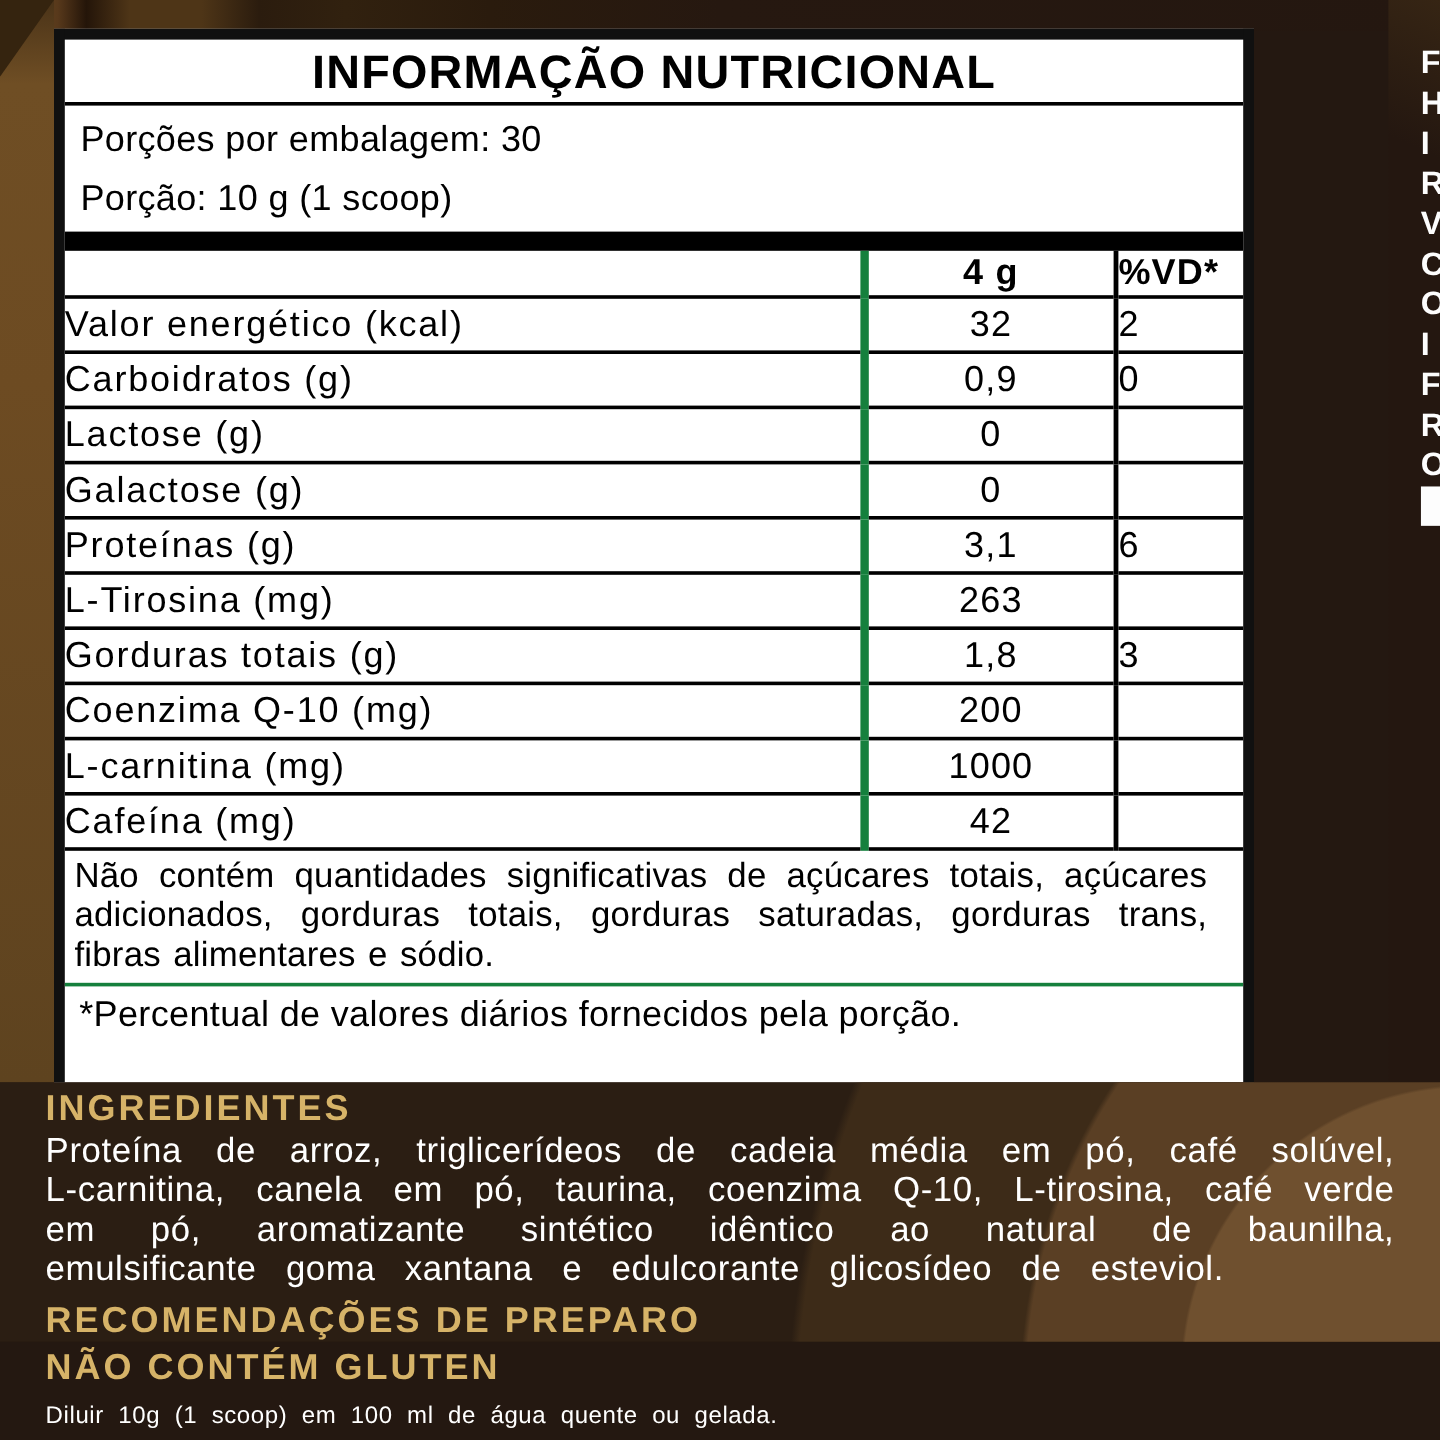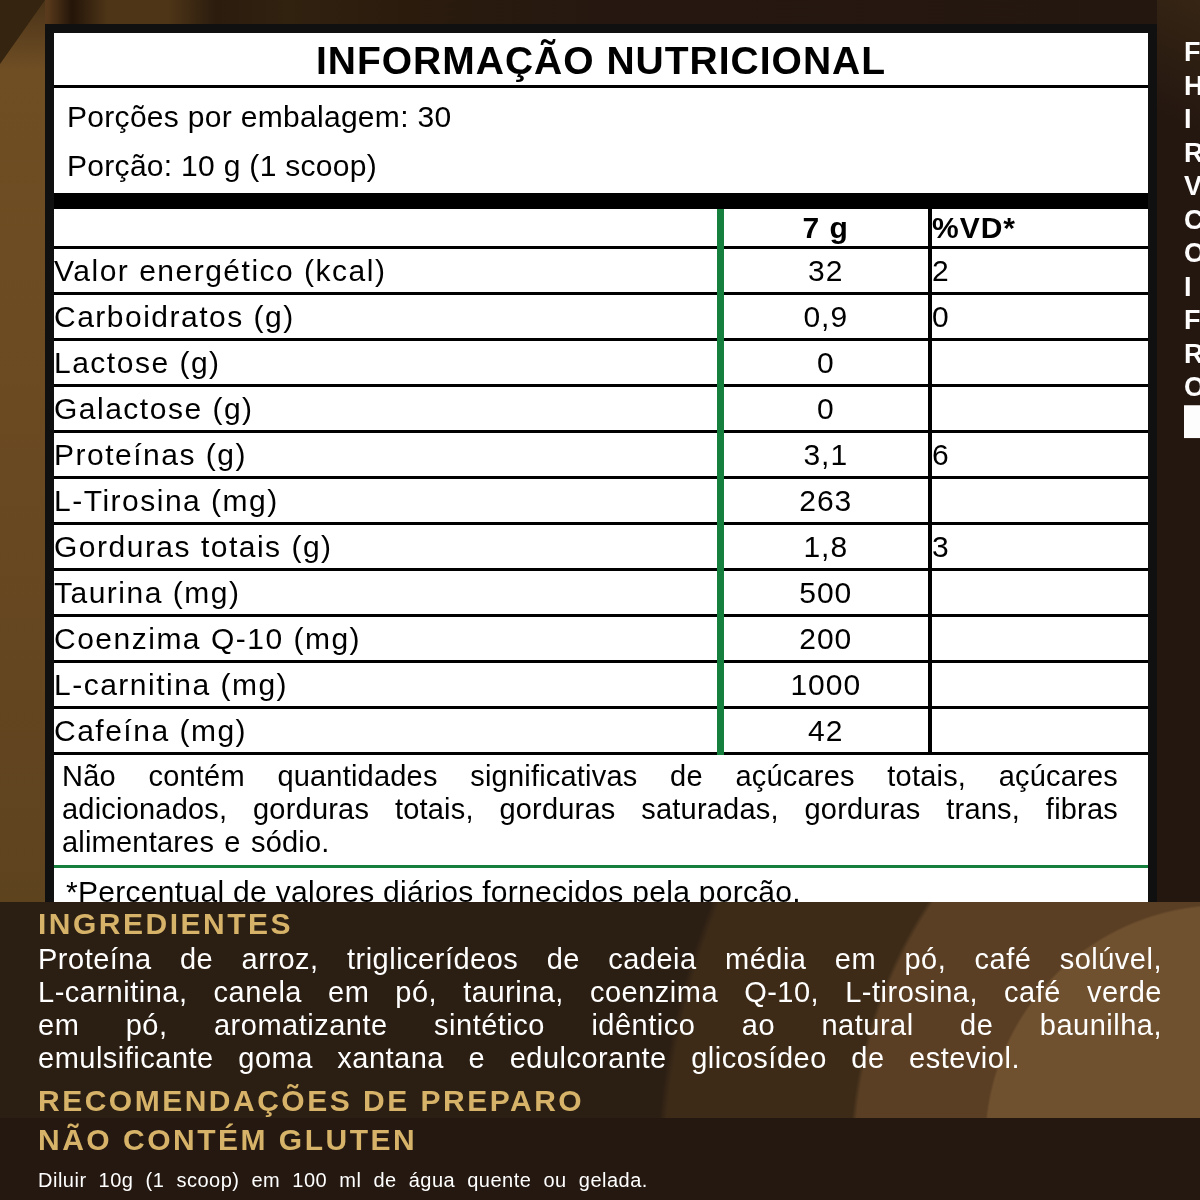--- a/index.html
+++ b/index.html
@@ -23,21 +23,21 @@
     content:"";position:absolute;left:0;top:0;width:45px;height:64px;
     background:#35240f;
     clip-path:polygon(0 0,100% 0,0 100%);
   }
   .bg-right{
     position:absolute;right:0;top:0;width:43px;height:902px;
     background:linear-gradient(205deg,#362514 0px,#241710 120px,#241710 100%);
   }
   
   .panel{
-    position:absolute;left:45px;top:24px;width:1112px;height:878px;
+    position:absolute;left:45px;top:24px;width:1000px;height:878px;
     box-sizing:border-box;background:#ffffff;
     border:9px solid #101010;border-bottom:none;
     color:#000;z-index:2;overflow:hidden;
   }
   .panel-title{
     text-align:center;font-weight:bold;font-size:39px;letter-spacing:1px;
     margin:6px 0 0 0;line-height:44px;
   }
   .title-rule{height:3px;background:#000;margin-top:2px;}
   .serv-line{font-size:30px;line-height:32px;letter-spacing:0.3px;margin:13px 0 0 13px;}
@@ -106,21 +106,21 @@
 
   <table class="nutri">
     <colgroup>
         <col style="width:666px">
         <col style="width:210px">
         <col style="width:218px">
       </colgroup>
     <tbody>
         <tr class="head">
       <td class="lbl"></td>
-      <td class="amt">7 g</td>
+      <td class="amt">4 g</td>
       <td class="dv">%VD*</td>
     </tr>
     <tr>
       <td class="lbl">Valor energético (kcal)</td>
       <td class="amt">32</td>
       <td class="dv">2</td>
     </tr>
     <tr>
       <td class="lbl">Carboidratos (g)</td>
       <td class="amt">0,9</td>
@@ -143,25 +143,20 @@
     </tr>
     <tr>
       <td class="lbl ind1">L-Tirosina (mg)</td>
       <td class="amt">263</td>
       <td class="dv"></td>
     </tr>
     <tr>
       <td class="lbl">Gorduras totais (g)</td>
       <td class="amt">1,8</td>
       <td class="dv">3</td>
-    </tr>
-    <tr>
-      <td class="lbl">Taurina (mg)</td>
-      <td class="amt">500</td>
-      <td class="dv"></td>
     </tr>
     <tr>
       <td class="lbl">Coenzima Q-10 (mg)</td>
       <td class="amt">200</td>
       <td class="dv"></td>
     </tr>
     <tr>
       <td class="lbl">L-carnitina (mg)</td>
       <td class="amt">1000</td>
       <td class="dv"></td>

